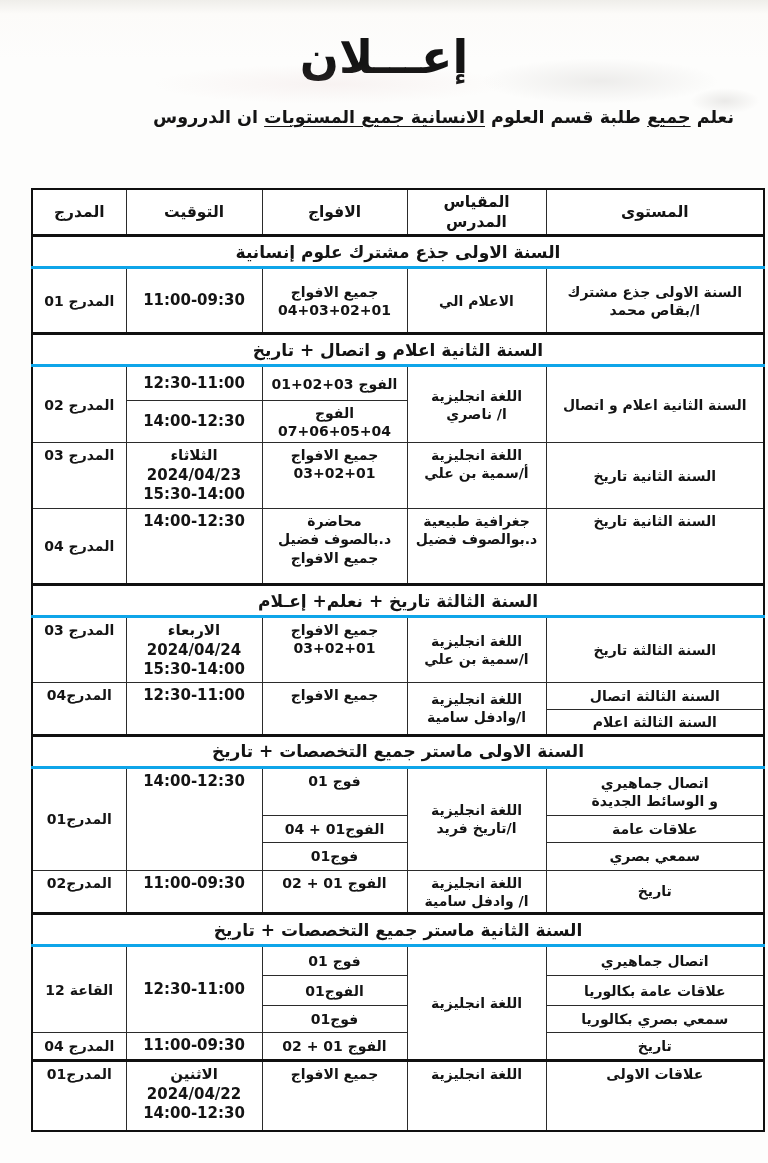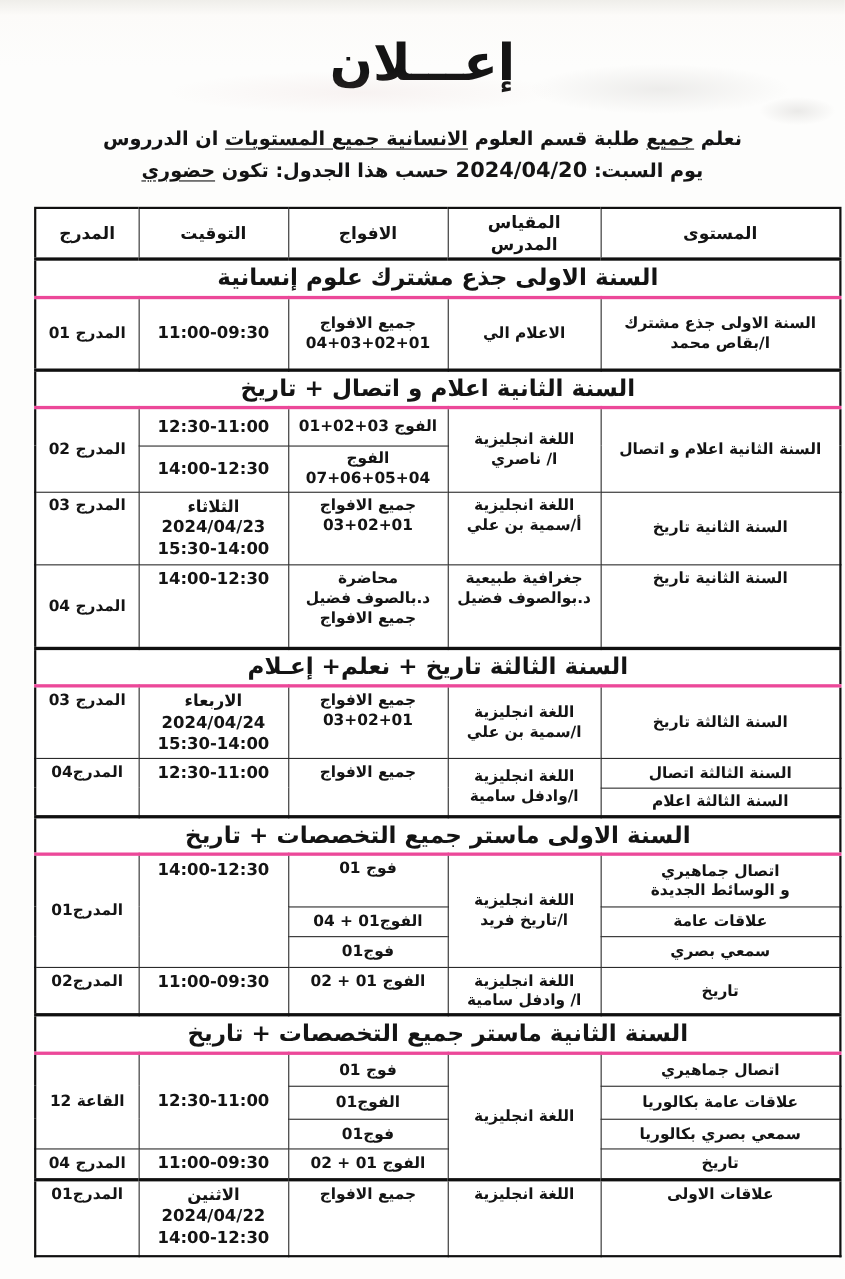--- a/index.html
+++ b/index.html
@@ -5,55 +5,54 @@
   *{box-sizing:border-box;margin:0;padding:0}
   html,body{width:768px;background:#fff}
   body{font-family:"DejaVu Sans","Liberation Sans",sans-serif;color:#141414;overflow:hidden}
   .page{position:relative;width:768px;height:1163px;direction:rtl;
         background:linear-gradient(180deg,#efeeea 0px,#fcfbf9 14px,#fdfdfc 60px,#fdfdfc 100%)}
   .smudge{position:absolute;border-radius:50%;pointer-events:none}
   .s1{left:480px;top:58px;width:240px;height:46px;background:radial-gradient(ellipse at center,rgba(120,115,110,.12),rgba(120,115,110,0) 70%)}
   .s2{left:150px;top:64px;width:360px;height:40px;background:radial-gradient(ellipse at center,rgba(200,150,150,.10),rgba(200,150,150,0) 70%)}
   .s3{left:690px;top:88px;width:70px;height:26px;background:radial-gradient(ellipse at center,rgba(120,115,110,.14),rgba(120,115,110,0) 70%)}
   .doc-title{text-align:center;padding-top:30px;font-size:46px;font-weight:bold;letter-spacing:1px}
-  .intro{margin:30px auto 0;width:700px;text-align:center;font-weight:bold;font-size:17.5px;line-height:1.55}
+  .intro{margin:20px auto 0;width:700px;text-align:right;font-weight:bold;font-size:17.5px;line-height:1.55}
   .intro .u{text-decoration:underline;text-underline-offset:3px}
   .intro .date{font-size:19px}
   table.sched{position:absolute;top:188px;right:3px;width:732px;border-collapse:collapse;table-layout:fixed;
               font-weight:bold;direction:rtl;background:#fff}
   table.sched col.c-level{width:218px}
   table.sched col.c-subject{width:139px}
   table.sched col.c-groups{width:145px}
   table.sched col.c-time{width:136px}
   table.sched col.c-hall{width:94px}
   th,td{border:1px solid #2b2b2b;text-align:center;vertical-align:middle;padding:2px 3px;
         font-size:14px;line-height:1.3;overflow:hidden}
   th{font-size:15.5px;font-weight:bold}
   tr.hdr th{border-bottom:3px solid #101010;border-top:2px solid #101010;height:34px}
-  tr.sec td{font-size:21px;height:32px;border-top:3px solid #101010;border-bottom:3px solid #ec4899}
+  tr.sec td{font-size:17px;height:32px;border-top:3px solid #101010;border-bottom:3px solid #0ea5e9}
   td.time,td.num{font-size:15px}
   .vt{vertical-align:top;padding-top:3px}
   .ln{display:block}
   tr.thick-top td{border-top:3px solid #101010}
   table.sched{border:2px solid #101010}
   td.dash-top{border-top:1px dashed #6a6a6a}
 </style>
 </head>
 <body>
 
 <div class="page">
   <div class="smudge s1"></div>
   <div class="smudge s2"></div>
   <div class="smudge s3"></div>
 
   <div class="doc-title">إعـــلان</div>
 
   <div class="intro">
     <div><span>نعلم </span><span class="u">جميع</span><span> طلبة قسم العلوم </span><span class="u">الانسانية جميع المستويات</span><span> ان الدرروس</span></div>
-    <div><span>يوم السبت: </span><span class="date">2024/04/20</span><span>  حسب هذا الجدول:   تكون </span><span class="u">حضوري</span></div>
   </div>
 
   <table class="sched">
     <colgroup>
       <col class="c-level">
         <col class="c-subject">
         <col class="c-groups">
         <col class="c-time">
         <col class="c-hall">
     </colgroup>

